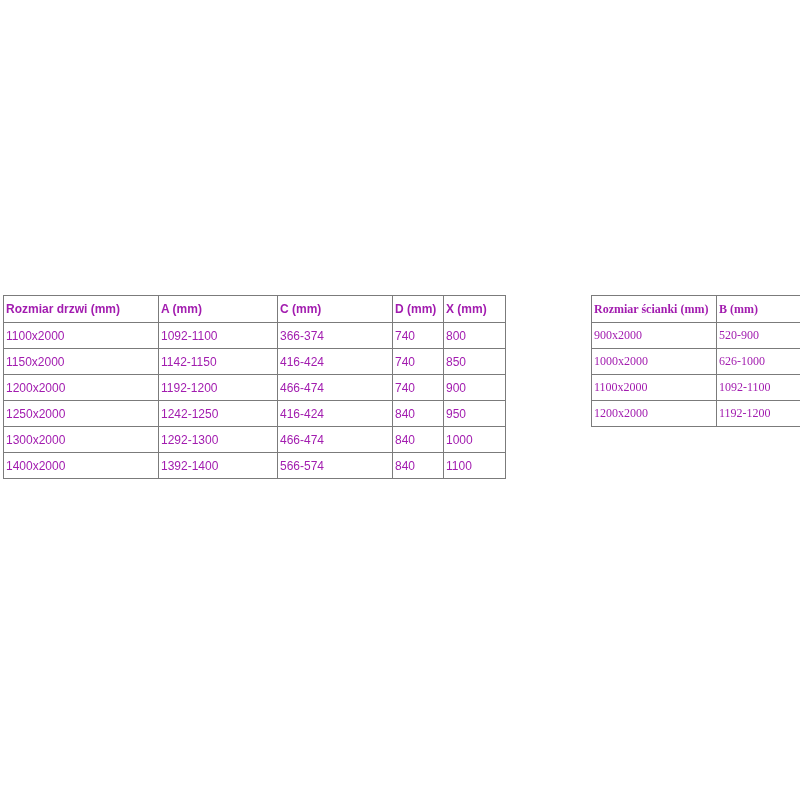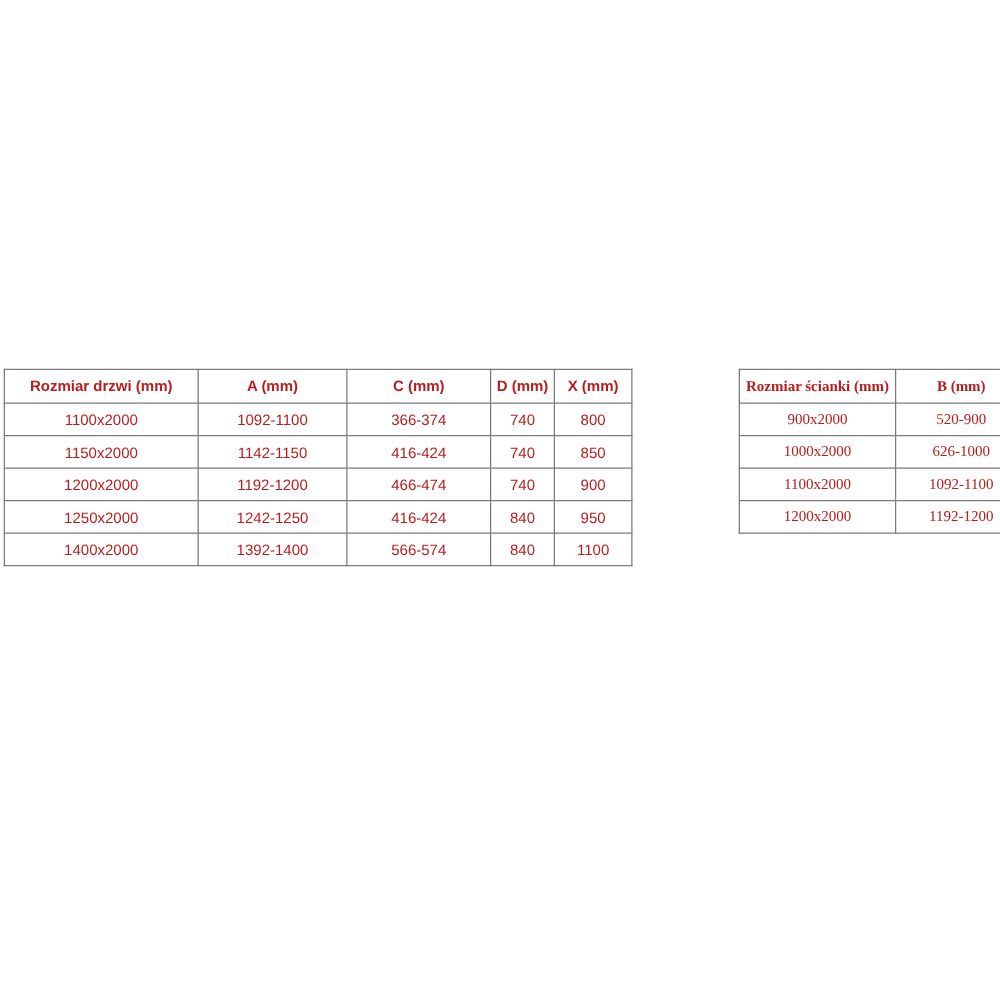--- a/index.html
+++ b/index.html
@@ -18,26 +18,26 @@
   table.spec {
     position: absolute;
     border-collapse: collapse;
     table-layout: fixed;
     background: #ffffff;
     font-size: 12px;
   }
   table.spec th,
   table.spec td {
     border: 1px solid #7b7b7b;
-    text-align: center;
+    text-align: left;
     vertical-align: middle;
     padding: 0 2px;
     overflow: hidden;
     white-space: nowrap;
-    color: #b91c1c;
+    color: #a21caf;
   }
   table.spec th {
     font-weight: bold;
     height: 26px;
   }
   table.spec td {
     font-weight: normal;
     height: 25px;
   }
   
@@ -106,20 +106,27 @@
           <td>900</td>
         </tr>
         <tr>
           <td>1250x2000</td>
           <td>1242-1250</td>
           <td>416-424</td>
           <td>840</td>
           <td>950</td>
         </tr>
         <tr>
+          <td>1300x2000</td>
+          <td>1292-1300</td>
+          <td>466-474</td>
+          <td>840</td>
+          <td>1000</td>
+        </tr>
+        <tr>
           <td>1400x2000</td>
           <td>1392-1400</td>
           <td>566-574</td>
           <td>840</td>
           <td>1100</td>
         </tr>
       </tbody>
   </table>
 
   <table class="spec" id="table-walls">

